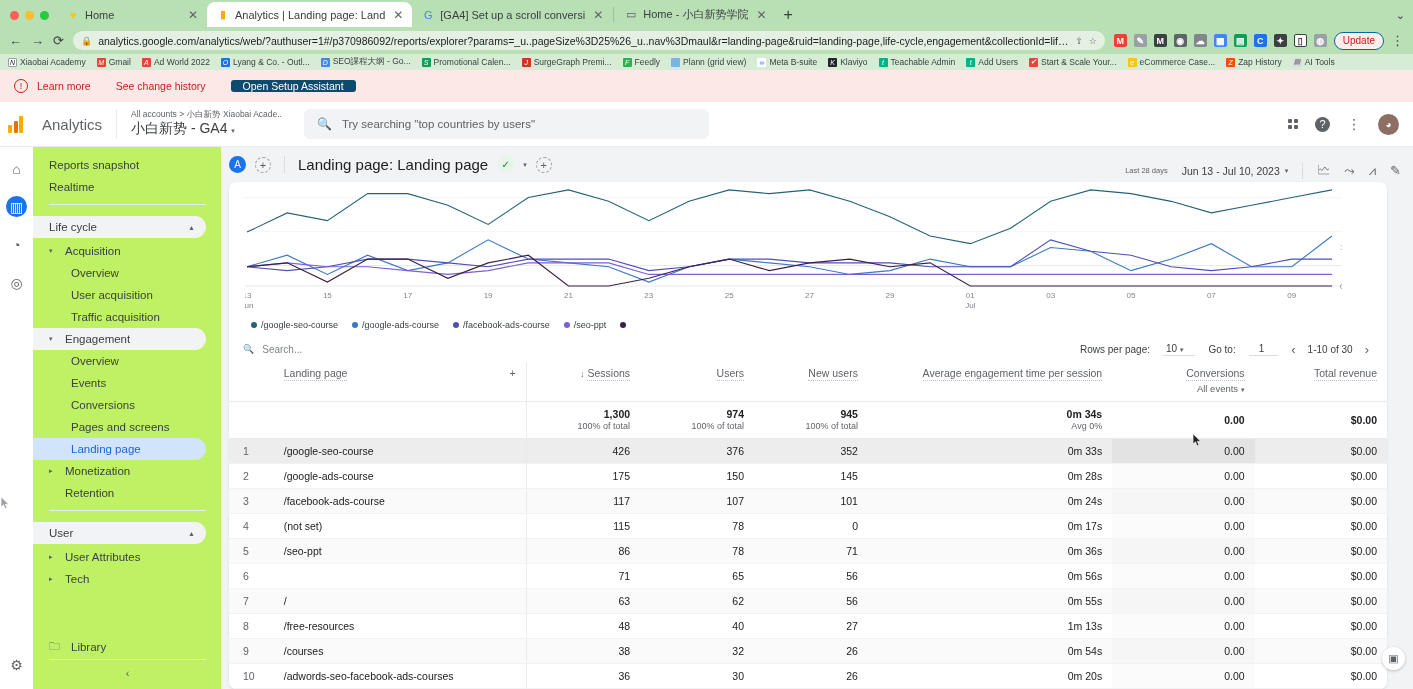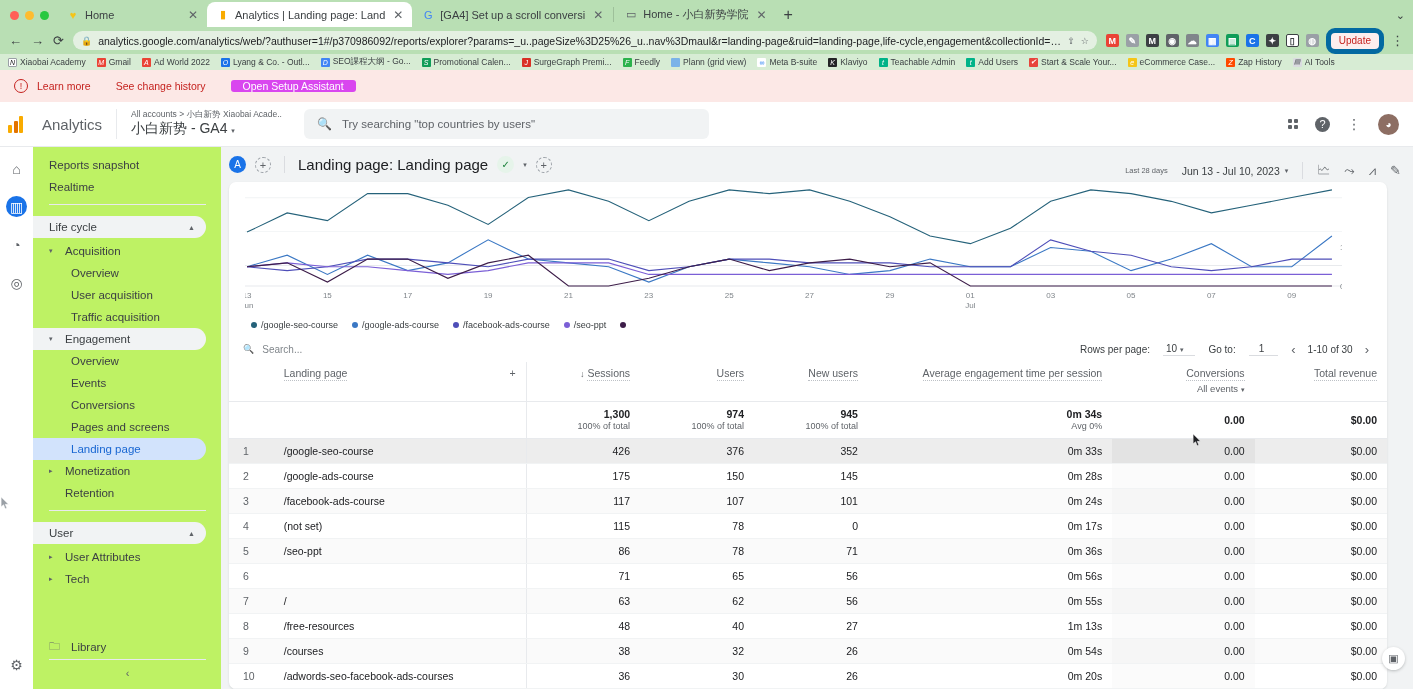--- a/index.html
+++ b/index.html
@@ -44,21 +44,21 @@
   .omnibox {
     flex: 1; height: 19px; background: #e4f0e2; border-radius: 10px;
     display: flex; align-items: center; padding: 0 8px; gap: 6px;
     font-size: 10.5px; color: #202124; overflow: hidden; white-space: nowrap;
   }
   .omnibox .urltext { flex: 1; overflow: hidden; text-overflow: ellipsis; }
   .omnibox .oicon { font-size: 9px; color: #5f6368; }
   .extarea { display: flex; align-items: center; gap: 7px; }
   .ext { width: 13px; height: 13px; border-radius: 2px; display:inline-flex; align-items:center; justify-content:center; font-size: 9px; font-weight: bold; color: #fff;}
   .updbtn {
-    height: 17px; border: 5px solid #0369a1; border-radius: 9px; background: #fdeeee;
+    height: 17px; border: 1px solid #0369a1; border-radius: 9px; background: #fdeeee;
     color: #c5221f; font-size: 10px; display: flex; align-items: center; padding: 8px 8px;
   }
 
   .bookmarks {
     height: 16px; background: #d7ecd4; display: flex; align-items: center;
     gap: 11px; padding: 0 8px; font-size: 8.5px; color: #3c4043; flex: 0 0 16px;
     overflow: hidden; white-space: nowrap;
   }
   .bm { display: flex; align-items: center; gap: 3px; }
   .bmi { width: 9px; height: 9px; border-radius: 1px; display:inline-flex;align-items:center;justify-content:center;font-size:7px;color:#fff;flex:0 0 9px;}
@@ -67,21 +67,21 @@
   .ga-banner {
     height: 32px; background: #fce8e6; display: flex; align-items: center;
     padding: 0 14px; gap: 9px; font-size: 10.5px; color: #3c4043; flex: 0 0 32px;
   }
   .ga-banner .warn { color: #c5221f; font-size: 13px; display:inline-flex;align-items:center;justify-content:center;
      width:14px;height:14px;border:1px solid #c5221f;border-radius:50%;font-size:9px; }
   .ga-banner .bmsg { flex: 1; }
   .ga-banner .bmsg b { font-weight: bold; }
   .ga-banner .blink { color: #c5221f; font-size: 10.5px; margin-right: 16px; }
   .setup-btn {
-    background: #d946ef; color: #fff; font-size: 10.5px; border-radius: 3px;
+    background: #0c4a6e; color: #fff; font-size: 10.5px; border-radius: 3px;
     padding: 0 12px; white-space: nowrap; text-align: center;
   }
 
   
   .ga-top {
     height: 45px; display: flex; align-items: center; background: #fff;
     border-bottom: 1px solid #e8eaed; flex: 0 0 45px; padding: 0 14px 0 8px;
   }
   .logo-wrap { display: flex; align-items: center; gap: 19px; width: 104px; }
   .ga-logo { display: flex; align-items: flex-end; gap: 1.5px; height: 17px; }

